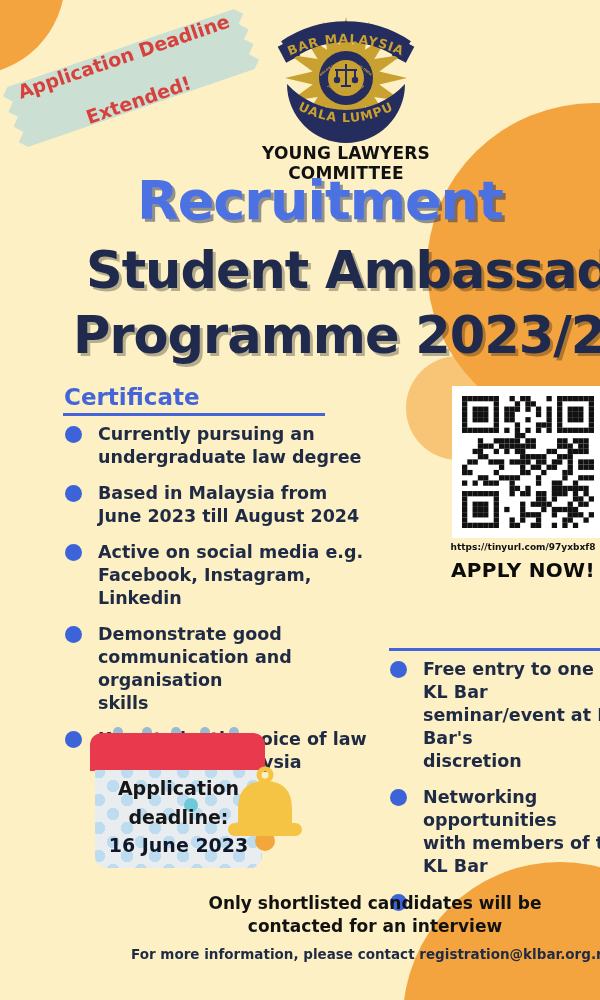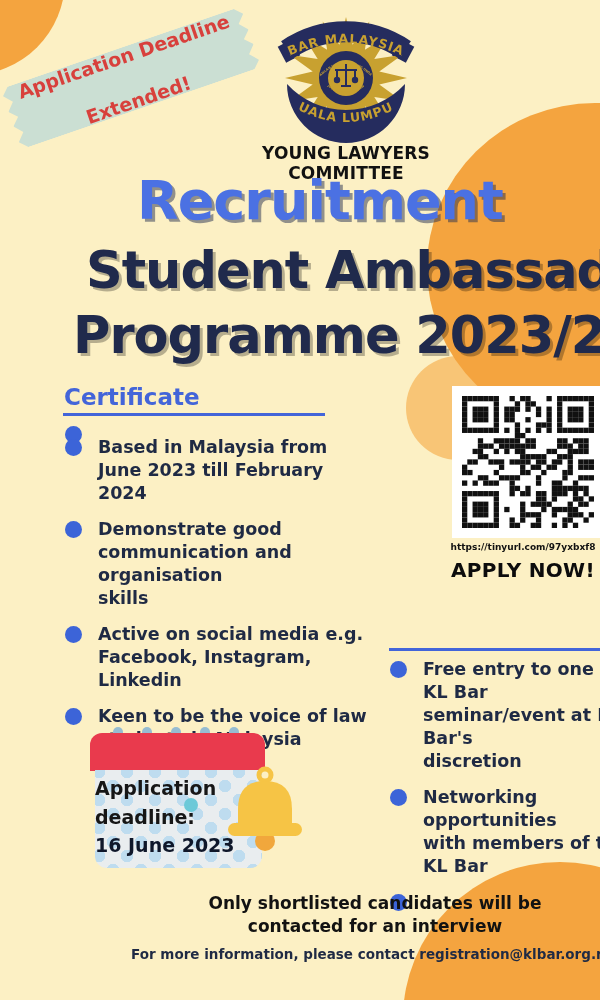--- a/index.html
+++ b/index.html
@@ -31,21 +31,21 @@
   .qr-url{position:absolute;left:425px;top:542px;width:196px;text-align:center;font-size:9px;color:#111}
   .apply{position:absolute;left:433px;top:558px;width:180px;text-align:center;font-size:20px;color:#0c0c0c;letter-spacing:.3px}
   
   .cal{position:absolute;left:88px;top:727px;width:260px;height:150px}
   .cal .tab{position:absolute;top:0;width:10px;height:22px;border-radius:5px;background:#96BCD2}
   .cal .head{position:absolute;left:2px;top:6px;width:175px;height:38px;background:#E93A4D;border-radius:12px 12px 0 0}
   .cal .body{position:absolute;left:7px;top:43px;width:167px;height:98px;background:#E9EDEF;border-radius:0 0 12px 12px;
     background-image:radial-gradient(circle,#BEDCEF 6px,transparent 6.5px),radial-gradient(circle,#BEDCEF 6px,transparent 6.5px);
     background-size:28px 28px;background-position:4px 2px,18px 16px}
   .cal .teal{position:absolute;left:96px;top:71px;width:14px;height:14px;border-radius:50%;background:#6CC9D8}
-  .cal-line{position:absolute;left:7px;width:167px;font-size:19px;color:#161616}
+  .cal-line{position:absolute;left:7px;width:167px;text-align:center;font-size:19px;color:#161616}
   .cal-date{color:#0f172a}
   
   .f1{position:absolute;left:125px;width:500px;text-align:center;font-size:17px;color:#121212}
   .f3{position:absolute;left:125px;top:946px;width:500px;text-align:center;font-size:13.5px;color:#1F2A44;white-space:nowrap}
   .committee{position:absolute;left:240px;top:143px;width:212px;text-align:center;font-size:17px;letter-spacing:.2px;color:#111}
 </style>
 </head>
 <body>
 
 <div id="poster">
@@ -98,28 +98,29 @@
   </svg>
   <div class="committee">YOUNG LAWYERS COMMITTEE</div>
 
   <div class="t1">Recruitment</div>
   <div class="t23" style="left:86px;top:241px">Student Ambassador</div>
   <div class="t23" style="left:73px;top:306px">Programme 2023/2024</div>
 
   <div class="sec-h" style="left:64px;top:384px">Certificate</div>
   <div class="rule" style="left:63px;top:413px;width:262px"></div>
   <ul class="blist" style="left:65px;top:423px;width:310px">
-    <li><span class="dot"></span></li>
+    <li><span class="dot"></span><span class="li-text">Currently pursuing an
+undergraduate law degree</span></li>
     <li><span class="dot"></span><span class="li-text">Based in Malaysia from
-June 2023 till February 2024</span></li>
+June 2023 till August 2024</span></li>
+    <li><span class="dot"></span><span class="li-text">Active on social media e.g.
+Facebook, Instagram, Linkedin</span></li>
     <li><span class="dot"></span><span class="li-text">Demonstrate good
 communication and organisation
 skills</span></li>
-    <li><span class="dot"></span><span class="li-text">Active on social media e.g.
-Facebook, Instagram, Linkedin</span></li>
     <li><span class="dot"></span><span class="li-text">Keen to be the voice of law
 students in Malaysia</span></li>
   </ul>
 
   <div class="qr-box">
     <svg id="qr" width="132" height="132" style="position:absolute;left:10px;top:10px">
         <rect x="0.00" y="0.00" width="5.28" height="5.28" fill="#111"></rect>
         <rect x="5.28" y="0.00" width="5.28" height="5.28" fill="#111"></rect>
         <rect x="10.56" y="0.00" width="5.28" height="5.28" fill="#111"></rect>
         <rect x="15.84" y="0.00" width="5.28" height="5.28" fill="#111"></rect>

